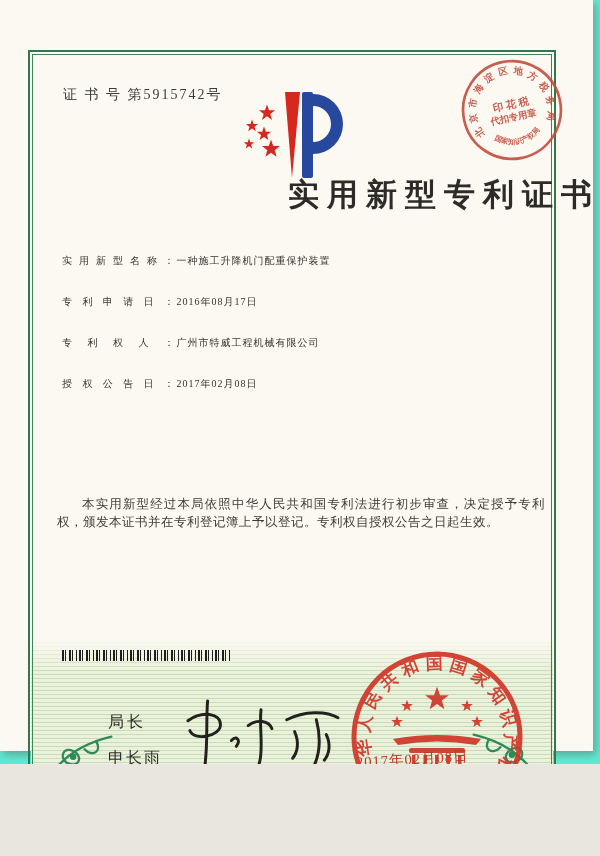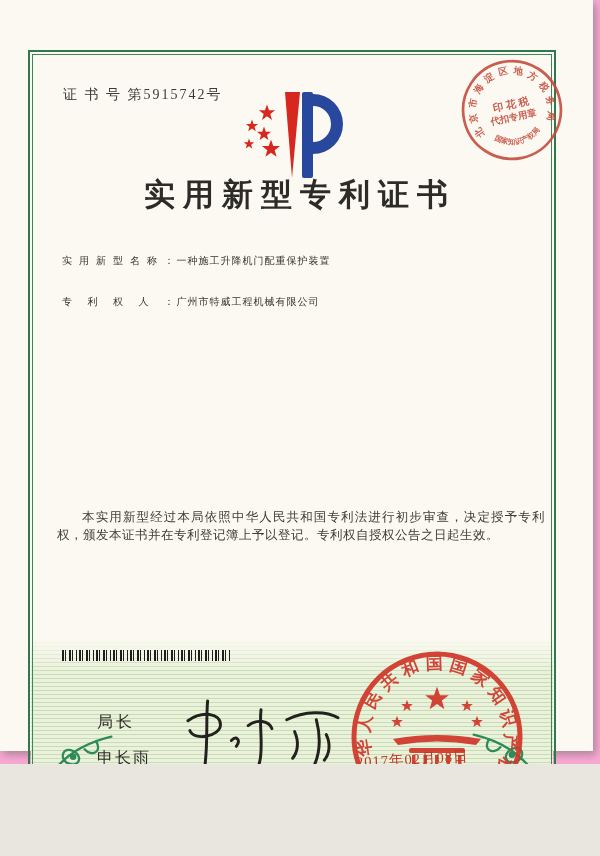--- a/index.html
+++ b/index.html
@@ -1,48 +1,48 @@
 <!DOCTYPE html>
 <html><head>
 <meta charset="utf-8">
 <style>
   * { margin:0; padding:0; box-sizing:border-box; }
   html,body { width:600px; }
   body { font-family:"Liberation Serif","DejaVu Serif",serif; background:#e8e6df; }
-  .scan { position:relative; width:600px; height:764px; background:#f9a8d4; overflow:hidden; }
+  .scan { position:relative; width:600px; height:764px; background:#5eead4; overflow:hidden; }
   .paper { position:absolute; left:0; top:0; right:7px; bottom:13px; background:#fbf9f1;
            box-shadow:3px 4px 8px rgba(90,90,80,.45); }
   
   .border-outer { position:absolute; left:28px; top:50px; width:528px; height:770px;
                   border:2px solid #2f7a4c; z-index:2; pointer-events:none; }
   .border-inner { position:absolute; inset:2px; border:1px solid #3c855a; }
   
   .band { position:absolute; left:31px; top:638px; width:522px; height:180px; z-index:1;
           background-color:#ebf2dc;
           background-image:repeating-linear-gradient(180deg, rgba(122,168,94,.30) 0 1px, rgba(255,255,255,0) 1px 4px); }
   .band-fade { position:absolute; left:0; top:0; width:100%; height:34px;
                background:linear-gradient(180deg,#fbf9f1 0,rgba(251,249,241,0) 100%); }
   .cert-number { position:absolute; left:63px; top:86px; font-size:14px; letter-spacing:2px;
                  color:#3a3a38; z-index:3; }
   .tax-stamp { position:absolute; left:460px; top:58px; width:104px; height:104px; z-index:4;
                transform:rotate(-12deg); opacity:.88; }
   .logo { position:absolute; left:225px; top:86px; width:150px; height:100px; z-index:3; }
-  .title { position:absolute; left:0; width:600px; top:174px; text-align:center;
+  .title { position:absolute; left:0; width:600px; top:174px; text-align:right;
            font-size:31px; font-weight:bold; letter-spacing:8px; color:#2d2b28; z-index:3; }
   .fields { position:absolute; left:62px; top:250px; width:482px; z-index:3; }
   .frow { margin-bottom:20px; font-size:10px; line-height:21px; color:#38342f; white-space:nowrap; }
   .flabel { display:inline-block; width:112px; text-align:justify; text-align-last:justify;
             letter-spacing:0; vertical-align:top; }
   .fvalue { letter-spacing:1px; }
-  .body-text { position:absolute; left:57px; top:508px; width:488px; z-index:3;
+  .body-text { position:absolute; left:57px; top:495px; width:488px; z-index:3;
                font-size:12.5px; line-height:18px; text-align:justify; color:#403c35; }
   .body-text p { text-indent:2em; letter-spacing:.5px; }
   .barcode { position:absolute; left:62px; top:650px; width:168px; height:11px; z-index:4;
              background-image:repeating-linear-gradient(90deg,#1d1d1d 0 2px,transparent 2px 3px,#1d1d1d 3px 4px,transparent 4px 7px,#1d1d1d 7px 9px,transparent 9px 10px,#1d1d1d 10px 11px,transparent 11px 14px,#1d1d1d 14px 15px,transparent 15px 17px); }
-  .officials { position:absolute; left:97px; top:712px; z-index:4; color:#2e2c29; }
+  .officials { position:absolute; left:108px; top:712px; z-index:4; color:#2e2c29; }
   .officials .otitle { font-size:16px; letter-spacing:3px; }
   .officials .oname { font-size:16px; letter-spacing:2px; margin-top:15px; }
   .signature { position:absolute; left:176px; top:694px; width:168px; height:86px; z-index:4; }
   .office-seal { position:absolute; left:349px; top:649px; width:176px; height:176px; z-index:4; opacity:.93; }
   .seal-date { position:absolute; left:356px; top:750px; z-index:5; color:#c03527;
                font-size:14.5px; letter-spacing:1px; transform:rotate(-3deg); white-space:nowrap; }
   .footer { position:absolute; left:0; width:548px; top:786px; text-align:right;
             font-size:12.5px; color:#45423c; letter-spacing:1px; z-index:4; }
   .flourish { position:absolute; width:86px; height:86px; z-index:3; }
   .flourish.bl { left:33px; top:731px; transform:scaleY(-1); }
@@ -103,22 +103,30 @@
   </div>
 
   <div class="title">实用新型专利证书</div>
 
   <div class="fields">
     <div class="frow">
       <span class="flabel">实用新型名称：</span>
       <span class="fvalue">一种施工升降机门配重保护装置</span>
     </div>
     <div class="frow">
+      <span class="flabel">专利申请日：</span>
+      <span class="fvalue">2016年08月17日</span>
+    </div>
+    <div class="frow">
       <span class="flabel">专利权人：</span>
       <span class="fvalue">广州市特威工程机械有限公司</span>
+    </div>
+    <div class="frow">
+      <span class="flabel">授权公告日：</span>
+      <span class="fvalue">2017年02月08日</span>
     </div>
   </div>
 
   <div class="body-text">
     <p>本实用新型经过本局依照中华人民共和国专利法进行初步审查，决定授予专利权，颁发本证书并在专利登记簿上予以登记。专利权自授权公告之日起生效。</p>
   </div>
 
   <div class="barcode"></div>
 
   <div class="officials">

